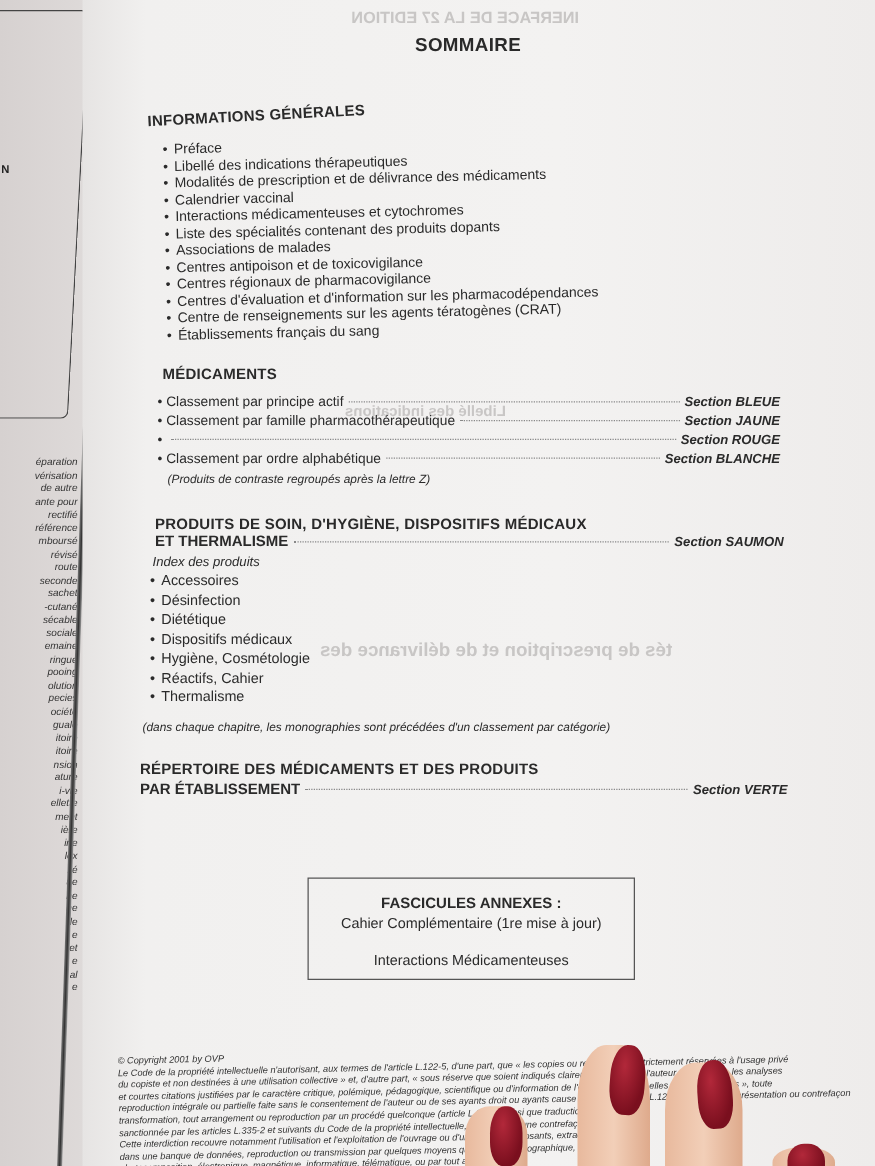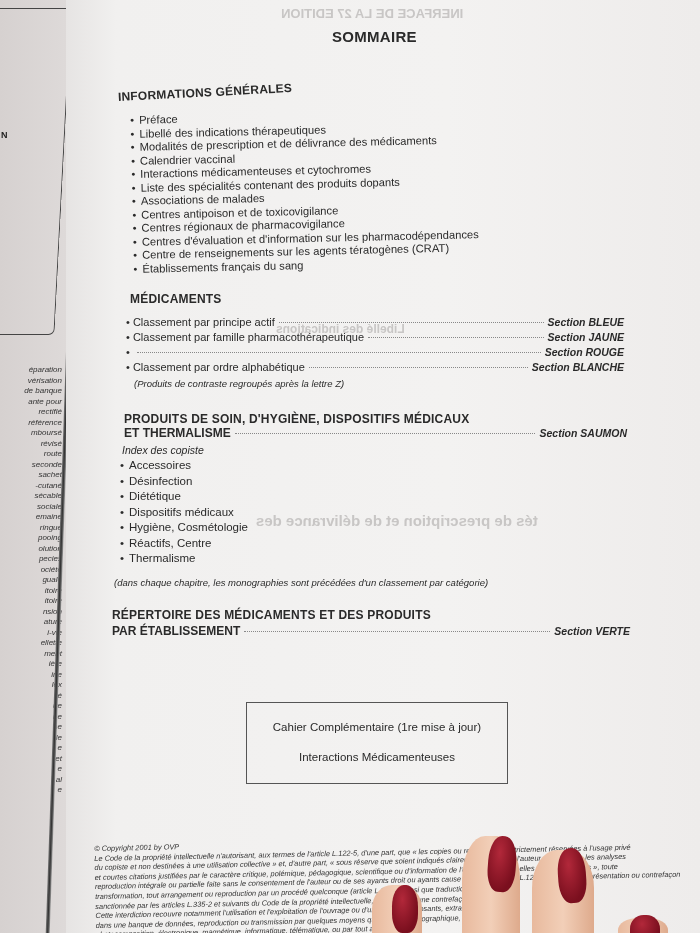--- a/index.html
+++ b/index.html
@@ -43,40 +43,40 @@
   .list li::before { content:"•"; margin-right:5px; }
   .row { position:absolute; display:flex; align-items:baseline; font-size:11px; white-space:nowrap; }
   .dots { flex:1; border-bottom:1px dotted #888; margin:0 4px; transform:translateY(-3px); }
   .sec { font-weight:bold; font-style:italic; font-size:10.5px; }
   .note { position:absolute; font-style:italic; font-size:9.5px; }
   .box {
     position:absolute; left:180px; top:690px; width:260px; height:80px;
     border:1.3px solid #555; text-align:center;
   }
   .box .bt { font-weight:bold; font-size:12px; margin-top:12px; }
-  .box .bl { font-size:11.5px; margin-top:17px; line-height:14px; }
+  .box .bl { font-size:11.5px; margin-top:3px; line-height:14px; }
   .legal {
     position:absolute; left:28px; top:832px; width:600px;
     font-size:7.4px; line-height:9.6px; font-style:italic; color:#333;
     transform:rotate(-1.2deg); transform-origin:left top;
   }
   .hand { position:absolute; }
   .nail { position:absolute; background:radial-gradient(ellipse at 40% 30%,#b2283a,#7a0f1e 70%); border-radius:45% 45% 40% 40%; }
   .finger { position:absolute; background:linear-gradient(90deg,#e8b99d,#f2cfb8,#deaa8c); border-radius:40% 40% 0 0; }
 </style>
 </head>
 <body>
 
 <div class="left-page">
   <div class="left-frame"></div>
   <div class="left-n">N</div>
   <div class="left-words" id="leftWords">
       <div>éparation</div>
       <div>vérisation</div>
-      <div>de banque</div>
+      <div>de autre</div>
       <div>ante pour</div>
       <div>rectifié</div>
       <div>référence</div>
       <div>mboursé</div>
       <div>révisé</div>
       <div>route</div>
       <div>seconde</div>
       <div>sachet</div>
       <div>-cutané</div>
       <div>sécable</div>
@@ -161,40 +161,41 @@
         <span class="sec">Section BLANCHE</span>
     </div>
     <div class="note" style="left:68px;top:366px;">(Produits de contraste regroupés après la lettre Z)</div>
 
     <div class="h" style="left:58px;top:400px;">PRODUITS DE SOIN, D'HYGIÈNE, DISPOSITIFS MÉDICAUX</div>
     <div class="row" style="left:58px;top:414px;width:503px;font-weight:bold;font-size:12px;">
       <span>ET THERMALISME</span>
         <span class="dots"></span>
         <span class="sec">Section SAUMON</span>
     </div>
-    <div class="note" style="left:56px;top:432px;font-size:10.5px;">Index des copiste</div>
+    <div class="note" style="left:56px;top:432px;font-size:10.5px;">Index des produits</div>
     <ul class="list" style="left:54px;top:446px;font-size:11.5px;">
       <li style="height:15.5px;line-height:15.5px;">Accessoires</li>
       <li style="height:15.5px;line-height:15.5px;">Désinfection</li>
       <li style="height:15.5px;line-height:15.5px;">Diététique</li>
       <li style="height:15.5px;line-height:15.5px;">Dispositifs médicaux</li>
       <li style="height:15.5px;line-height:15.5px;">Hygiène, Cosmétologie</li>
-      <li style="height:15.5px;line-height:15.5px;">Réactifs, Centre</li>
+      <li style="height:15.5px;line-height:15.5px;">Réactifs, Cahier</li>
       <li style="height:15.5px;line-height:15.5px;">Thermalisme</li>
     </ul>
     <div class="note" style="left:48px;top:565px;font-size:9.5px;">(dans chaque chapitre, les monographies sont précédées d'un classement par catégorie)</div>
 
     <div class="h" style="left:46px;top:596px;">RÉPERTOIRE DES MÉDICAMENTS ET DES PRODUITS</div>
     <div class="row" style="left:46px;top:612px;width:518px;font-weight:bold;font-size:12px;">
       <span>PAR ÉTABLISSEMENT</span>
         <span class="dots"></span>
         <span class="sec">Section VERTE</span>
     </div>
 
     <div class="box">
+      <div class="bt">FASCICULES ANNEXES :</div>
       <div class="bl">Cahier Complémentaire (1re mise à jour)</div>
       <div class="bl" style="margin-top:16px">Interactions Médicamenteuses</div>
     </div>
 
     <div class="legal">
       <div>© Copyright 2001 by OVP</div>
       <div>Le Code de la propriété intellectuelle n'autorisant, aux termes de l'article L.122-5, d'une part, que « les copies ou reproductions strictement réservées à l'usage privé</div>
       <div>du copiste et non destinées à une utilisation collective » et, d'autre part, « sous réserve que soient indiqués clairement le nom de l'auteur et la source, les analyses</div>
       <div>et courtes citations justifiées par le caractère critique, polémique, pédagogique, scientifique ou d'information de l'œuvre à laquelle elles sont incorporées », toute</div>
       <div>reproduction intégrale ou partielle faite sans le consentement de l'auteur ou de ses ayants droit ou ayants cause est illicite (article L.122-4). Une telle représentation ou contrefaçon</div>

